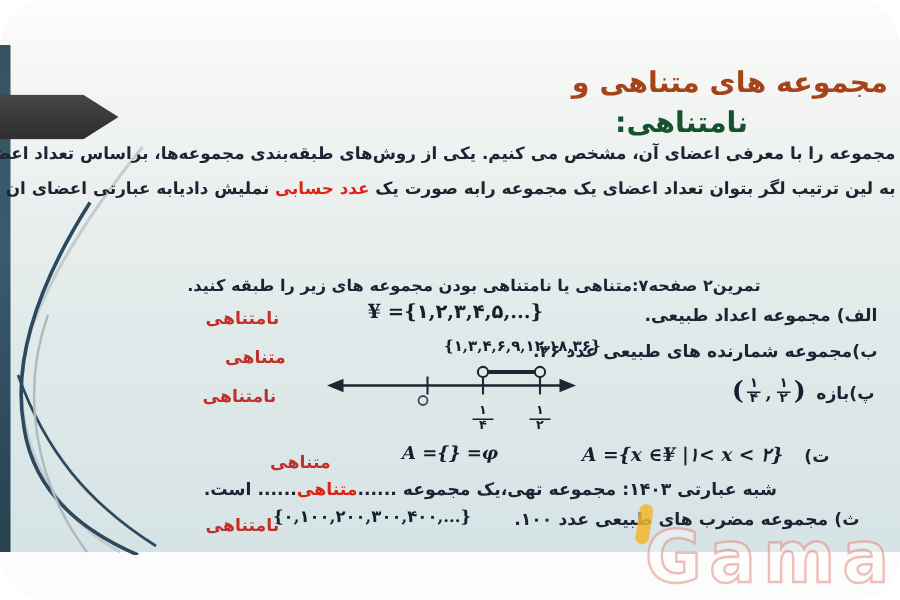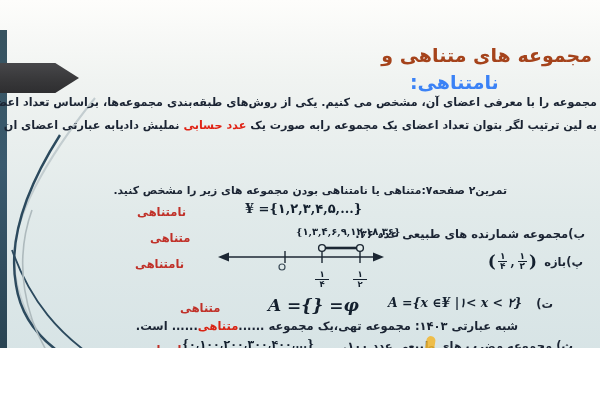--- a/index.html
+++ b/index.html
@@ -1,29 +1,29 @@
 <!DOCTYPE html>
 <html lang="fa"><head>
 <meta charset="utf-8">
 <style>
   html,body{margin:0;padding:0;}
   body{width:600px;height:400px;overflow:hidden;font-family:"DejaVu Sans",sans-serif;}
-  .slide{position:relative;width:600px;height:348px;background:#fff;overflow:hidden;}
+  .slide{position:relative;width:600px;height:400px;background:#fff;overflow:hidden;border-radius:30px;}
   .main-bg{position:absolute;left:0;top:0;width:600px;height:368px;
     background:linear-gradient(180deg,#fdfdfb 0%,#f0f3f1 22%,#e1eaea 58%,#d6e3e5 100%);}
   .bottom-strip{position:absolute;left:0;top:368px;width:600px;height:32px;background:#fcfcfc;}
   .left-bar{position:absolute;left:0;top:30px;width:7px;height:338px;
     background:linear-gradient(180deg,#37535f 0%,#3a5a6e 40%,#27414f 100%);z-index:3;}
   .arrow-shape{position:absolute;left:0;top:63px;width:79px;height:30px;z-index:4;
     background:linear-gradient(180deg,#47474a 0%,#38383a 55%,#2e2e30 100%);
     clip-path:polygon(0 0,70% 0,100% 50%,70% 100%,0 100%);}
   .swoosh{position:absolute;left:0;top:90px;z-index:2;}
   .fa{direction:rtl;unicode-bidi:embed;white-space:nowrap;}
   .title-l1{position:absolute;right:8px;top:44px;font-size:19px;font-weight:bold;color:#a5431b;z-index:5;}
-  .title-l2{position:absolute;left:410px;top:71px;font-size:19px;font-weight:bold;color:#3b82f6;z-index:5;}
+  .title-l2{position:absolute;left:410px;top:71px;font-size:19px;font-weight:bold;color:#14532d;z-index:5;}
   .para{position:absolute;right:3px;font-size:11.2px;font-weight:bold;color:#1b2433;z-index:5;}
   .p1{top:96px;} .p2{top:119px;} .p3{top:142px;}
   .hl-red{color:#e02315;}
   .intro{position:absolute;right:93px;top:184px;font-size:10.8px;font-weight:bold;color:#1b2433;z-index:5;}
   .row-label{position:absolute;font-size:11.5px;font-weight:bold;color:#1b2433;z-index:5;}
   .formula{position:absolute;direction:ltr;font-family:"DejaVu Serif","DejaVu Sans",serif;
     font-weight:bold;color:#14202e;z-index:5;}
   .ital{font-style:italic;}
   .answer{position:absolute;font-size:11.5px;font-weight:bold;color:#c03028;z-index:5;}
   .lbl-alef{right:15px;top:203px;} .f-alef{left:245px;top:201px;font-size:13px;} .a-alef{left:137px;top:205px;}
@@ -35,21 +35,21 @@
   .frac{display:inline-block;text-align:center;font-size:9px;line-height:1.05;margin:0 2px;}
   .frac .num{display:block;border-bottom:1.2px solid #14202e;padding:0 2px;}
   .frac .den{display:block;padding:0 2px;}
   .icomma{font-size:12px;margin:0 1px;align-self:flex-end;padding-bottom:3px;}
   .numberline{position:absolute;left:216px;top:240px;width:170px;height:58px;z-index:5;}
   .nl-frac{position:absolute;top:30px;width:14px;text-align:center;font-size:8.5px;font-weight:bold;color:#14202e;line-height:1.1;}
   .nl-frac .num{display:block;border-bottom:1px solid #14202e;}
   .nl-frac .den{display:block;}
   .nlf-left{left:99px;} .nlf-right{left:137px;}
   .lbl-te{right:47px;top:297px;} .f-te-a{left:388px;top:295px;font-size:12.5px;text-align:center;}
-  .f-te-b{left:268px;top:295px;font-size:17px;} .a-te{left:180px;top:301px;}
+  .f-te-b{left:268px;top:295px;font-size:12px;} .a-te{left:180px;top:301px;}
   .note{position:absolute;right:82px;top:319px;font-size:11.5px;font-weight:bold;color:#1b2433;z-index:5;}
   .note .blank{color:#d92313;}
   .lbl-se{right:27px;top:339px;} .f-se{left:182px;top:338px;font-size:11px;} .a-se{left:137px;top:343px;}
   .watermark{position:absolute;left:430px;top:348px;z-index:6;}
   .wm-text{font-size:46px;font-weight:bold;letter-spacing:5px;line-height:1;
     color:rgba(255,255,255,0.38);-webkit-text-stroke:1.6px rgba(223,128,117,0.5);
     text-stroke:1.6px rgba(223,128,117,0.5);transform:scaleY(1.05);}
   .wm-yellow{position:absolute;left:-5px;top:-12px;width:9px;height:27px;background:#f2b62e;
     border-radius:5px;transform:rotate(9deg);opacity:.85;}
 </style>
@@ -73,22 +73,23 @@
   <div class="title-l1 fa">مجموعه های متناهی و</div>
   <div class="title-l2 fa">نامتناهی:</div>
 
   <div class="para p1 fa">مجموعه را با معرفی اعضای آن، مشخص می کنیم. یکی از روش‌های طبقه‌بندی مجموعه‌ها، براساس تعداد اعضای آن صورت می‌گیرد.</div>
   <div class="para p2 fa">
     <span>به لین ترتیب لگر بتوان تعداد اعضای یک مجموعه رابه صورت یک</span>
     <span class="hl-red">عدد حسابی</span>
     <span>نملیش دادیابه عبارتی اعضای ان قابل</span>
   </div>
 
-  <div class="intro fa">تمرین۲ صفحه۷:متناهی یا نامتناهی بودن مجموعه های زیر را مشخص کنید.</div>
+  <div class="intro fa">تمرین۲ صفحه۷:متناهی یا نامتناهی بودن مجموعه های زیر را طبقه کنید.</div>
 
+  <div class="row-label lbl-alef fa">الف) مجموعه اعداد طبیعی.</div>
   <div class="formula f-alef">¥ ={۱,۲,۳,۴,۵,...}</div>
   <div class="answer a-alef fa">نامتناهی</div>
 
   <div class="row-label lbl-be fa">ب)مجموعه شمارنده های طبیعی عدد ۳۶.</div>
   <div class="formula f-be">{۱,۳,۴,۶,۹,۱۲,۱۸,۳۶}</div>
   <div class="answer a-be fa">متناهی</div>
 
   <div class="row-label lbl-pe fa">
     <span>پ)بازه</span>
     <span class="interval">

